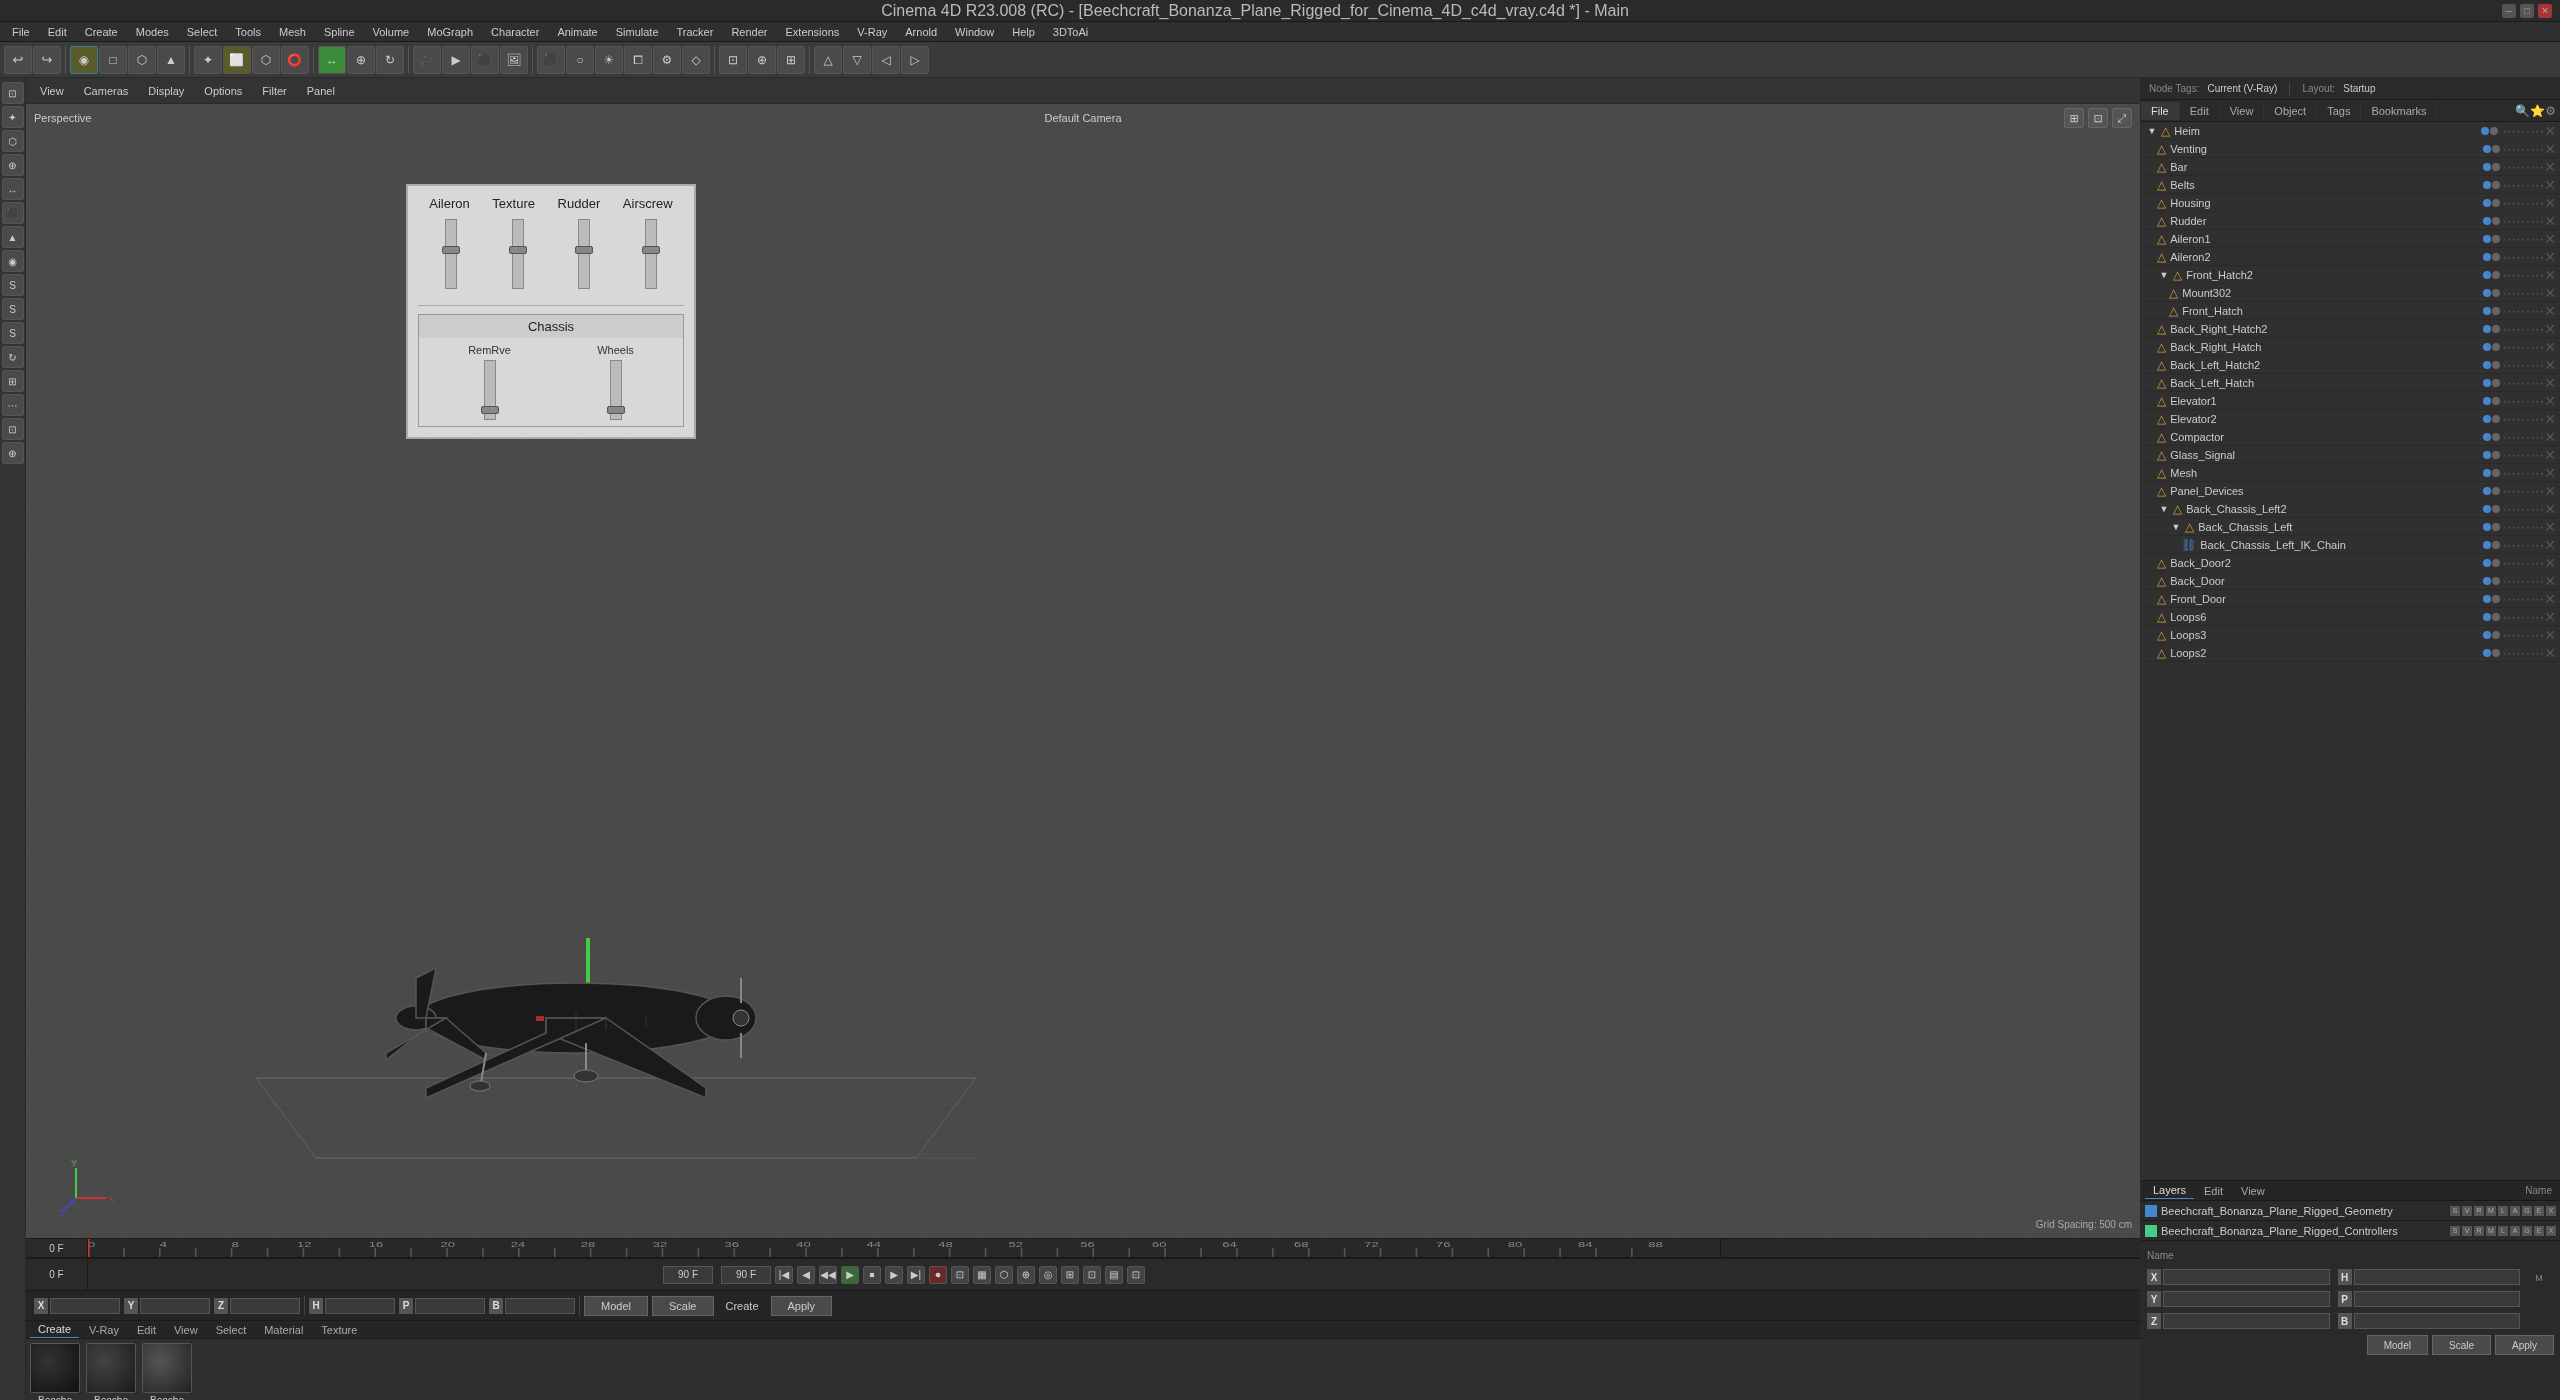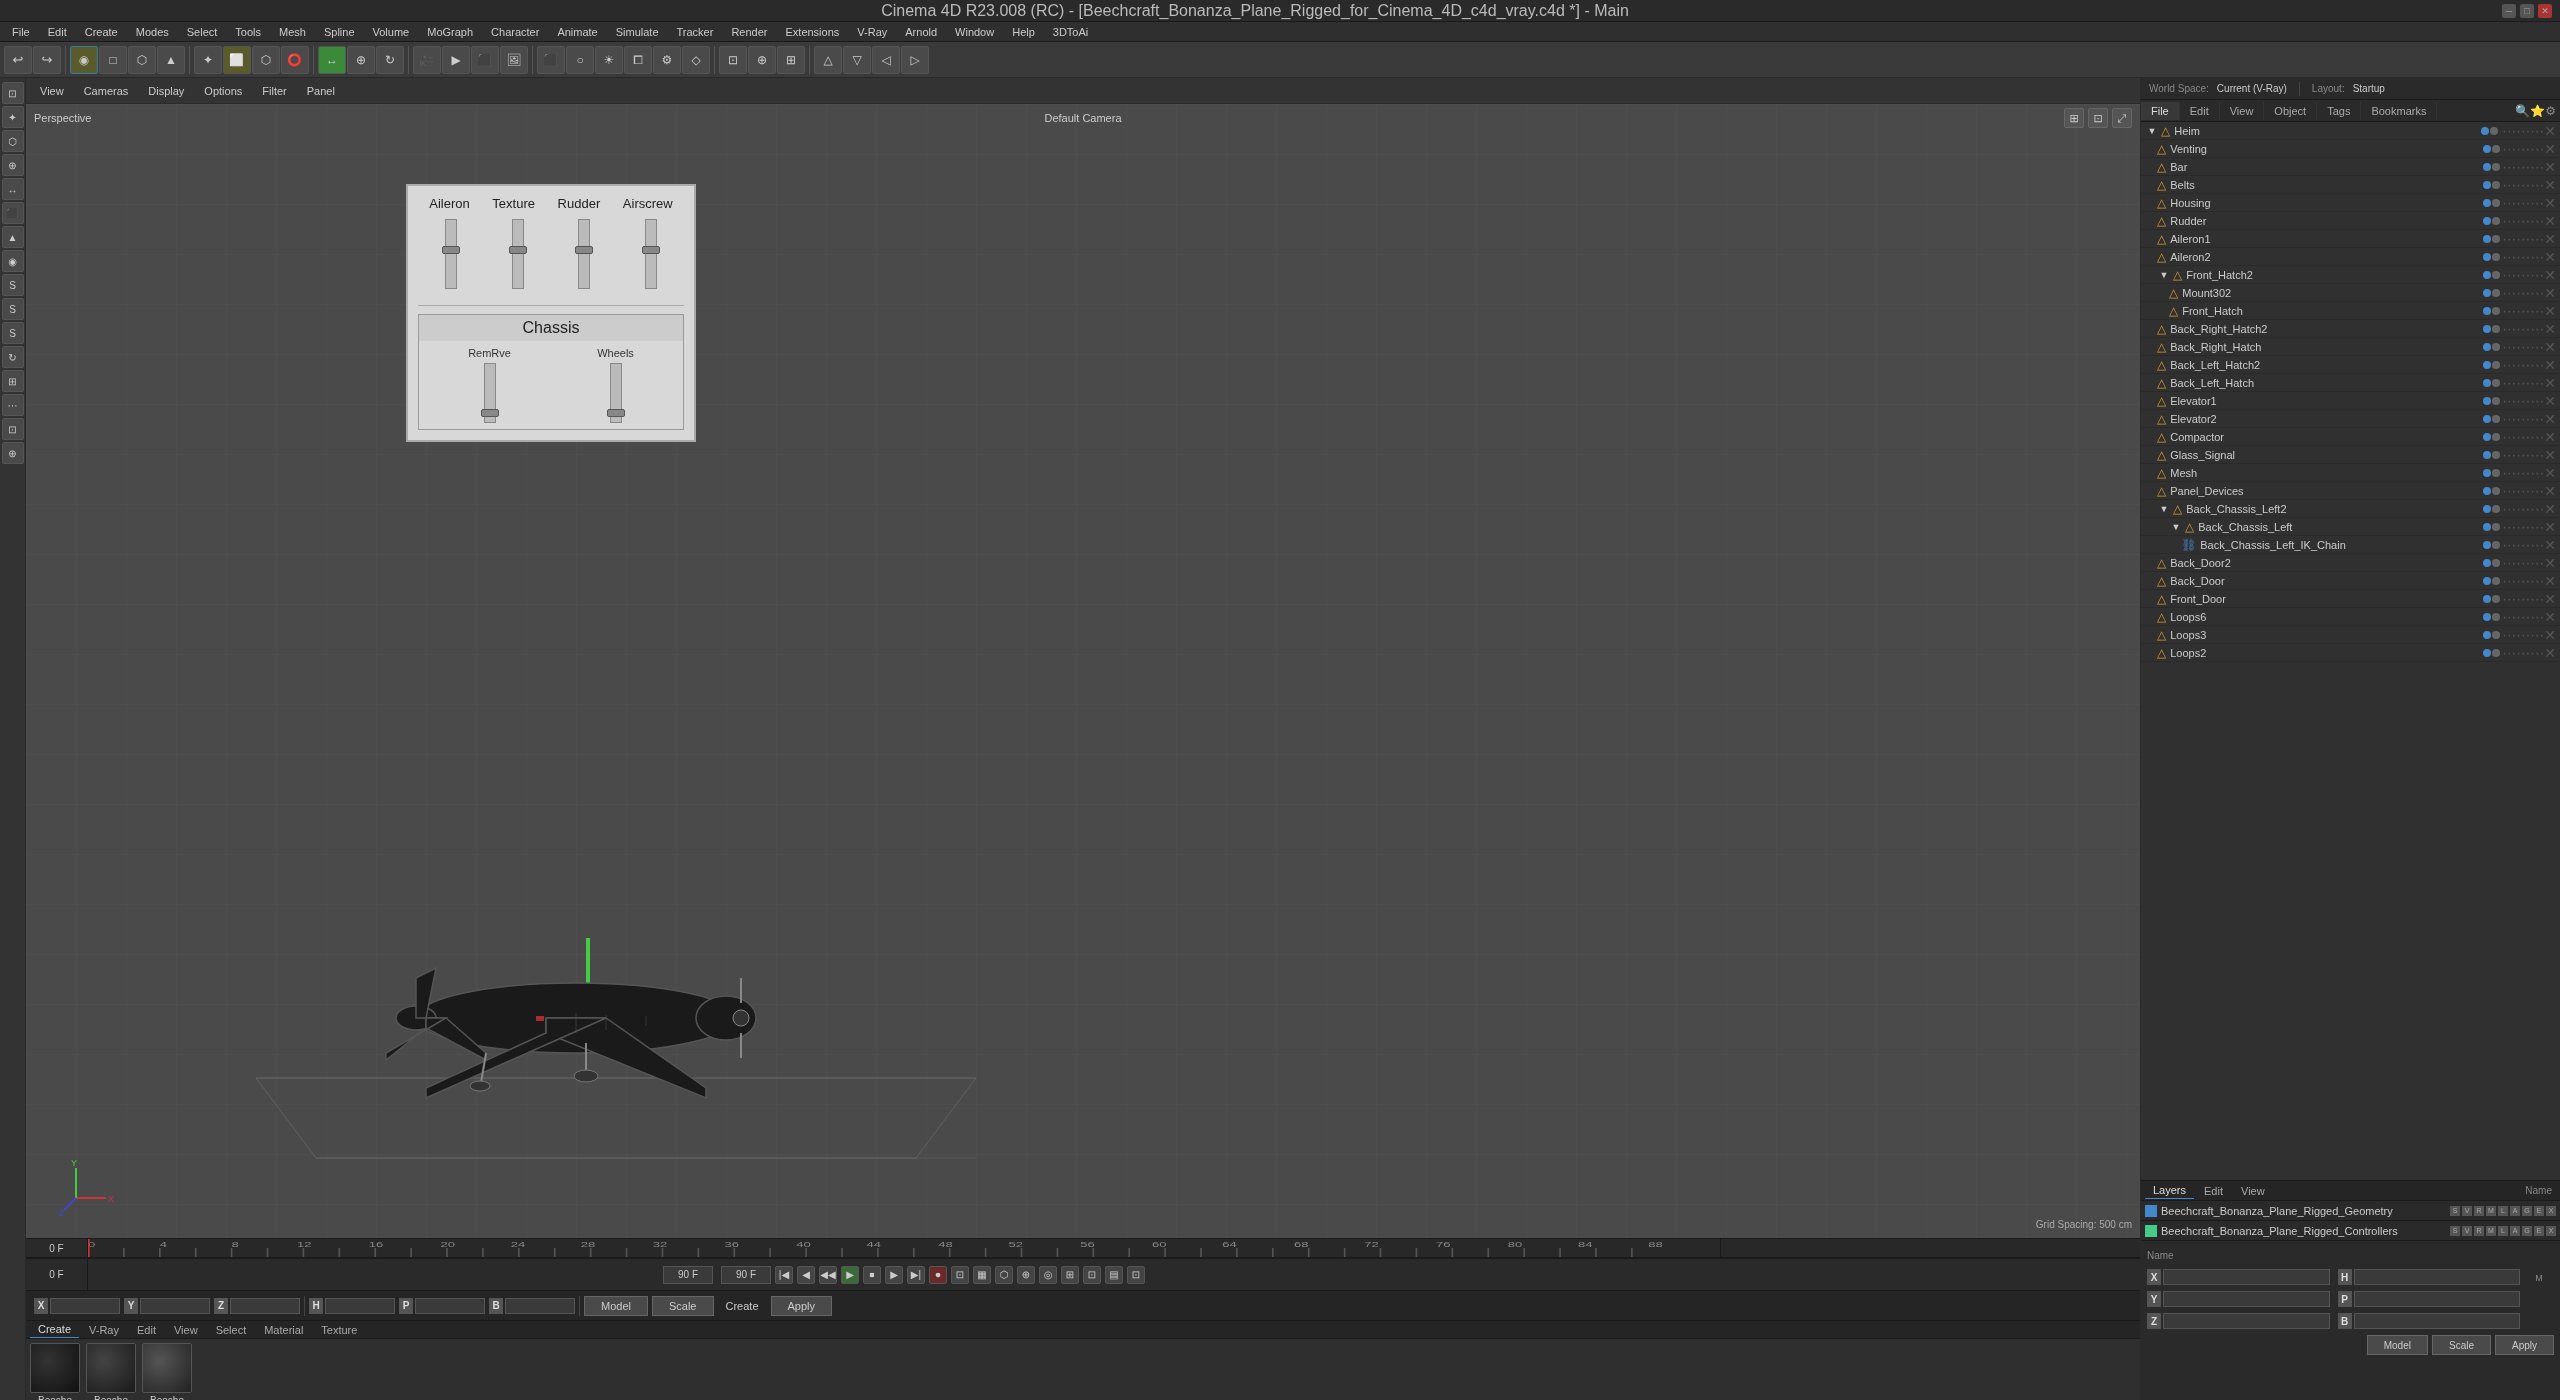--- a/index.html
+++ b/index.html
@@ -216,21 +216,21 @@
     }
     .cp-left-section, .cp-right-section {
       flex: 1;
       border: 1px solid #999;
     }
     .cp-section-header {
       display: flex;
       justify-content: space-around;
       background: #ccc;
       padding: 4px;
-      font-size: 16px;
+      font-size: 13px;
       color: #222;
     }
     .cp-sub-sliders {
       display: flex;
       justify-content: space-around;
       padding: 6px;
     }
 
     
     #axes {
@@ -957,21 +957,21 @@
           <div class="mat-swatch" style="background:radial-gradient(circle at 35% 35%, #555, #222);"></div>
           <span class="mat-name">Beeche</span>
         </div>
       </div>
     </div>
   </div>
 
   <div id="right-panel">
 
     <div id="node-space-bar">
-      <span class="ns-label">World Space:</span>
+      <span class="ns-label">Node Tags:</span>
       <span class="ns-value">Current (V-Ray)</span>
       <div class="ns-sep"></div>
       <span class="ns-label">Layout:</span>
       <span class="ns-value">Startup</span>
     </div>
 
     <div id="obj-tabs">
       <span class="obj-tab active">File</span>
       <span class="obj-tab">Edit</span>
       <span class="obj-tab">View</span>

